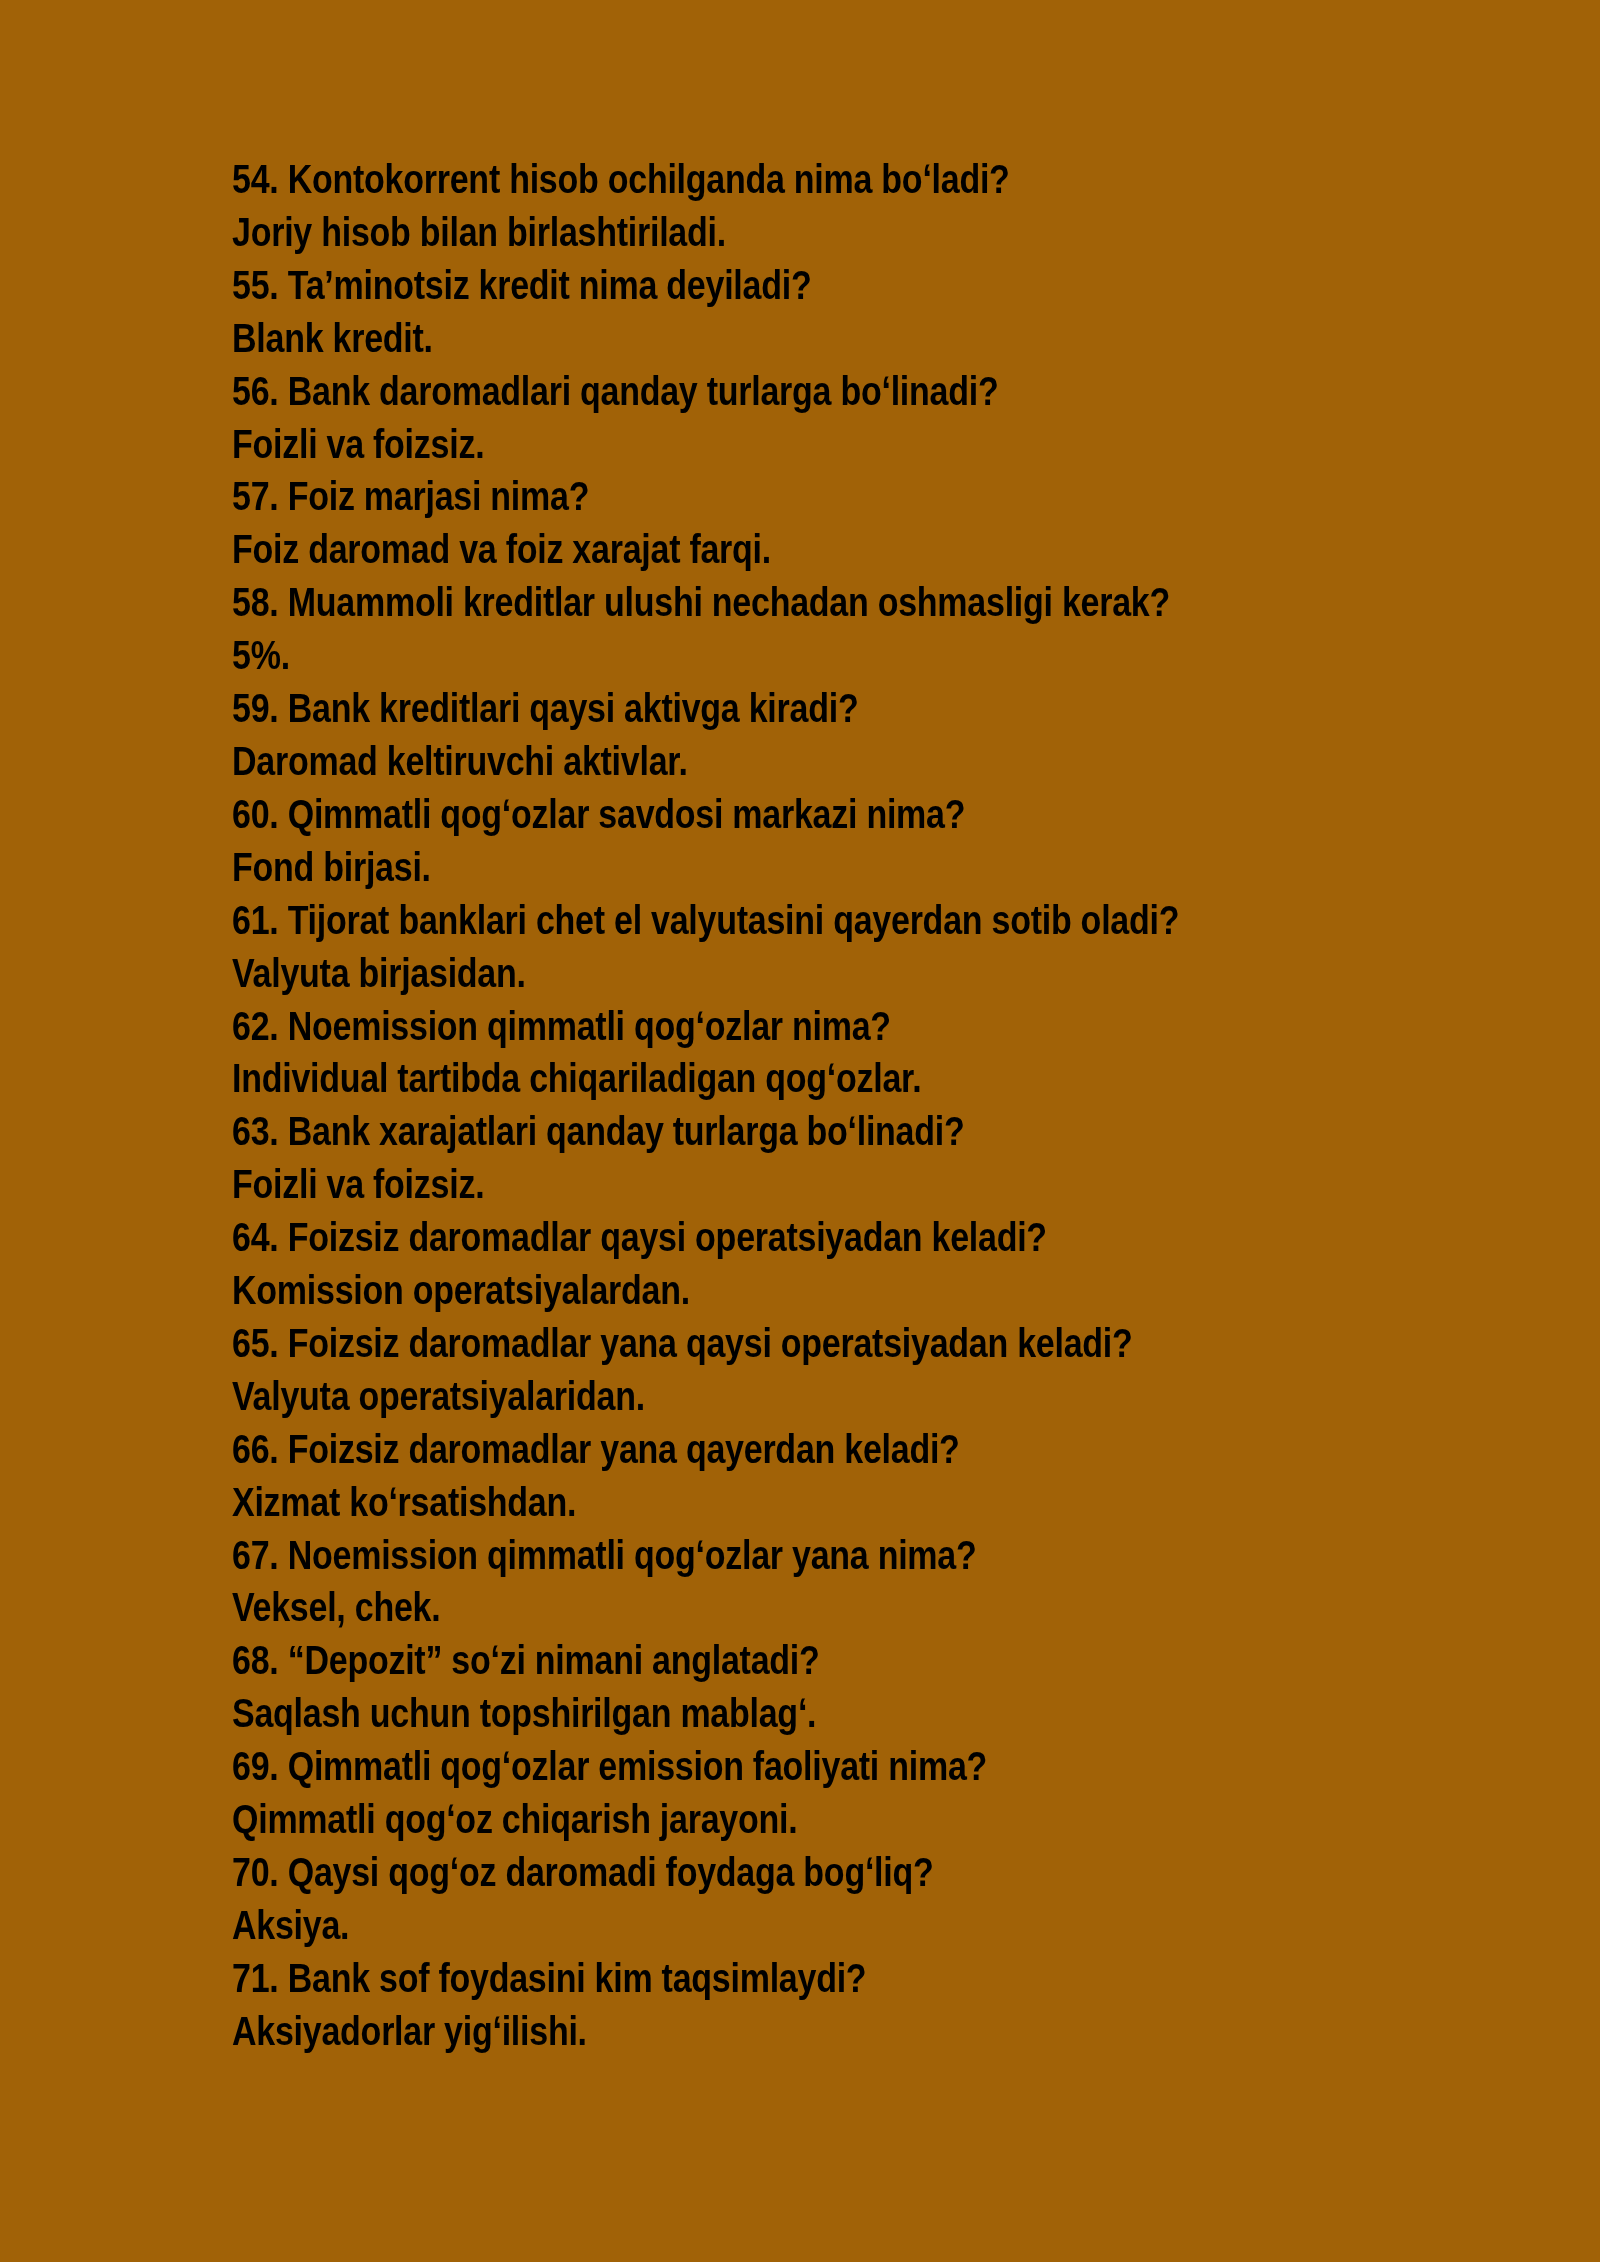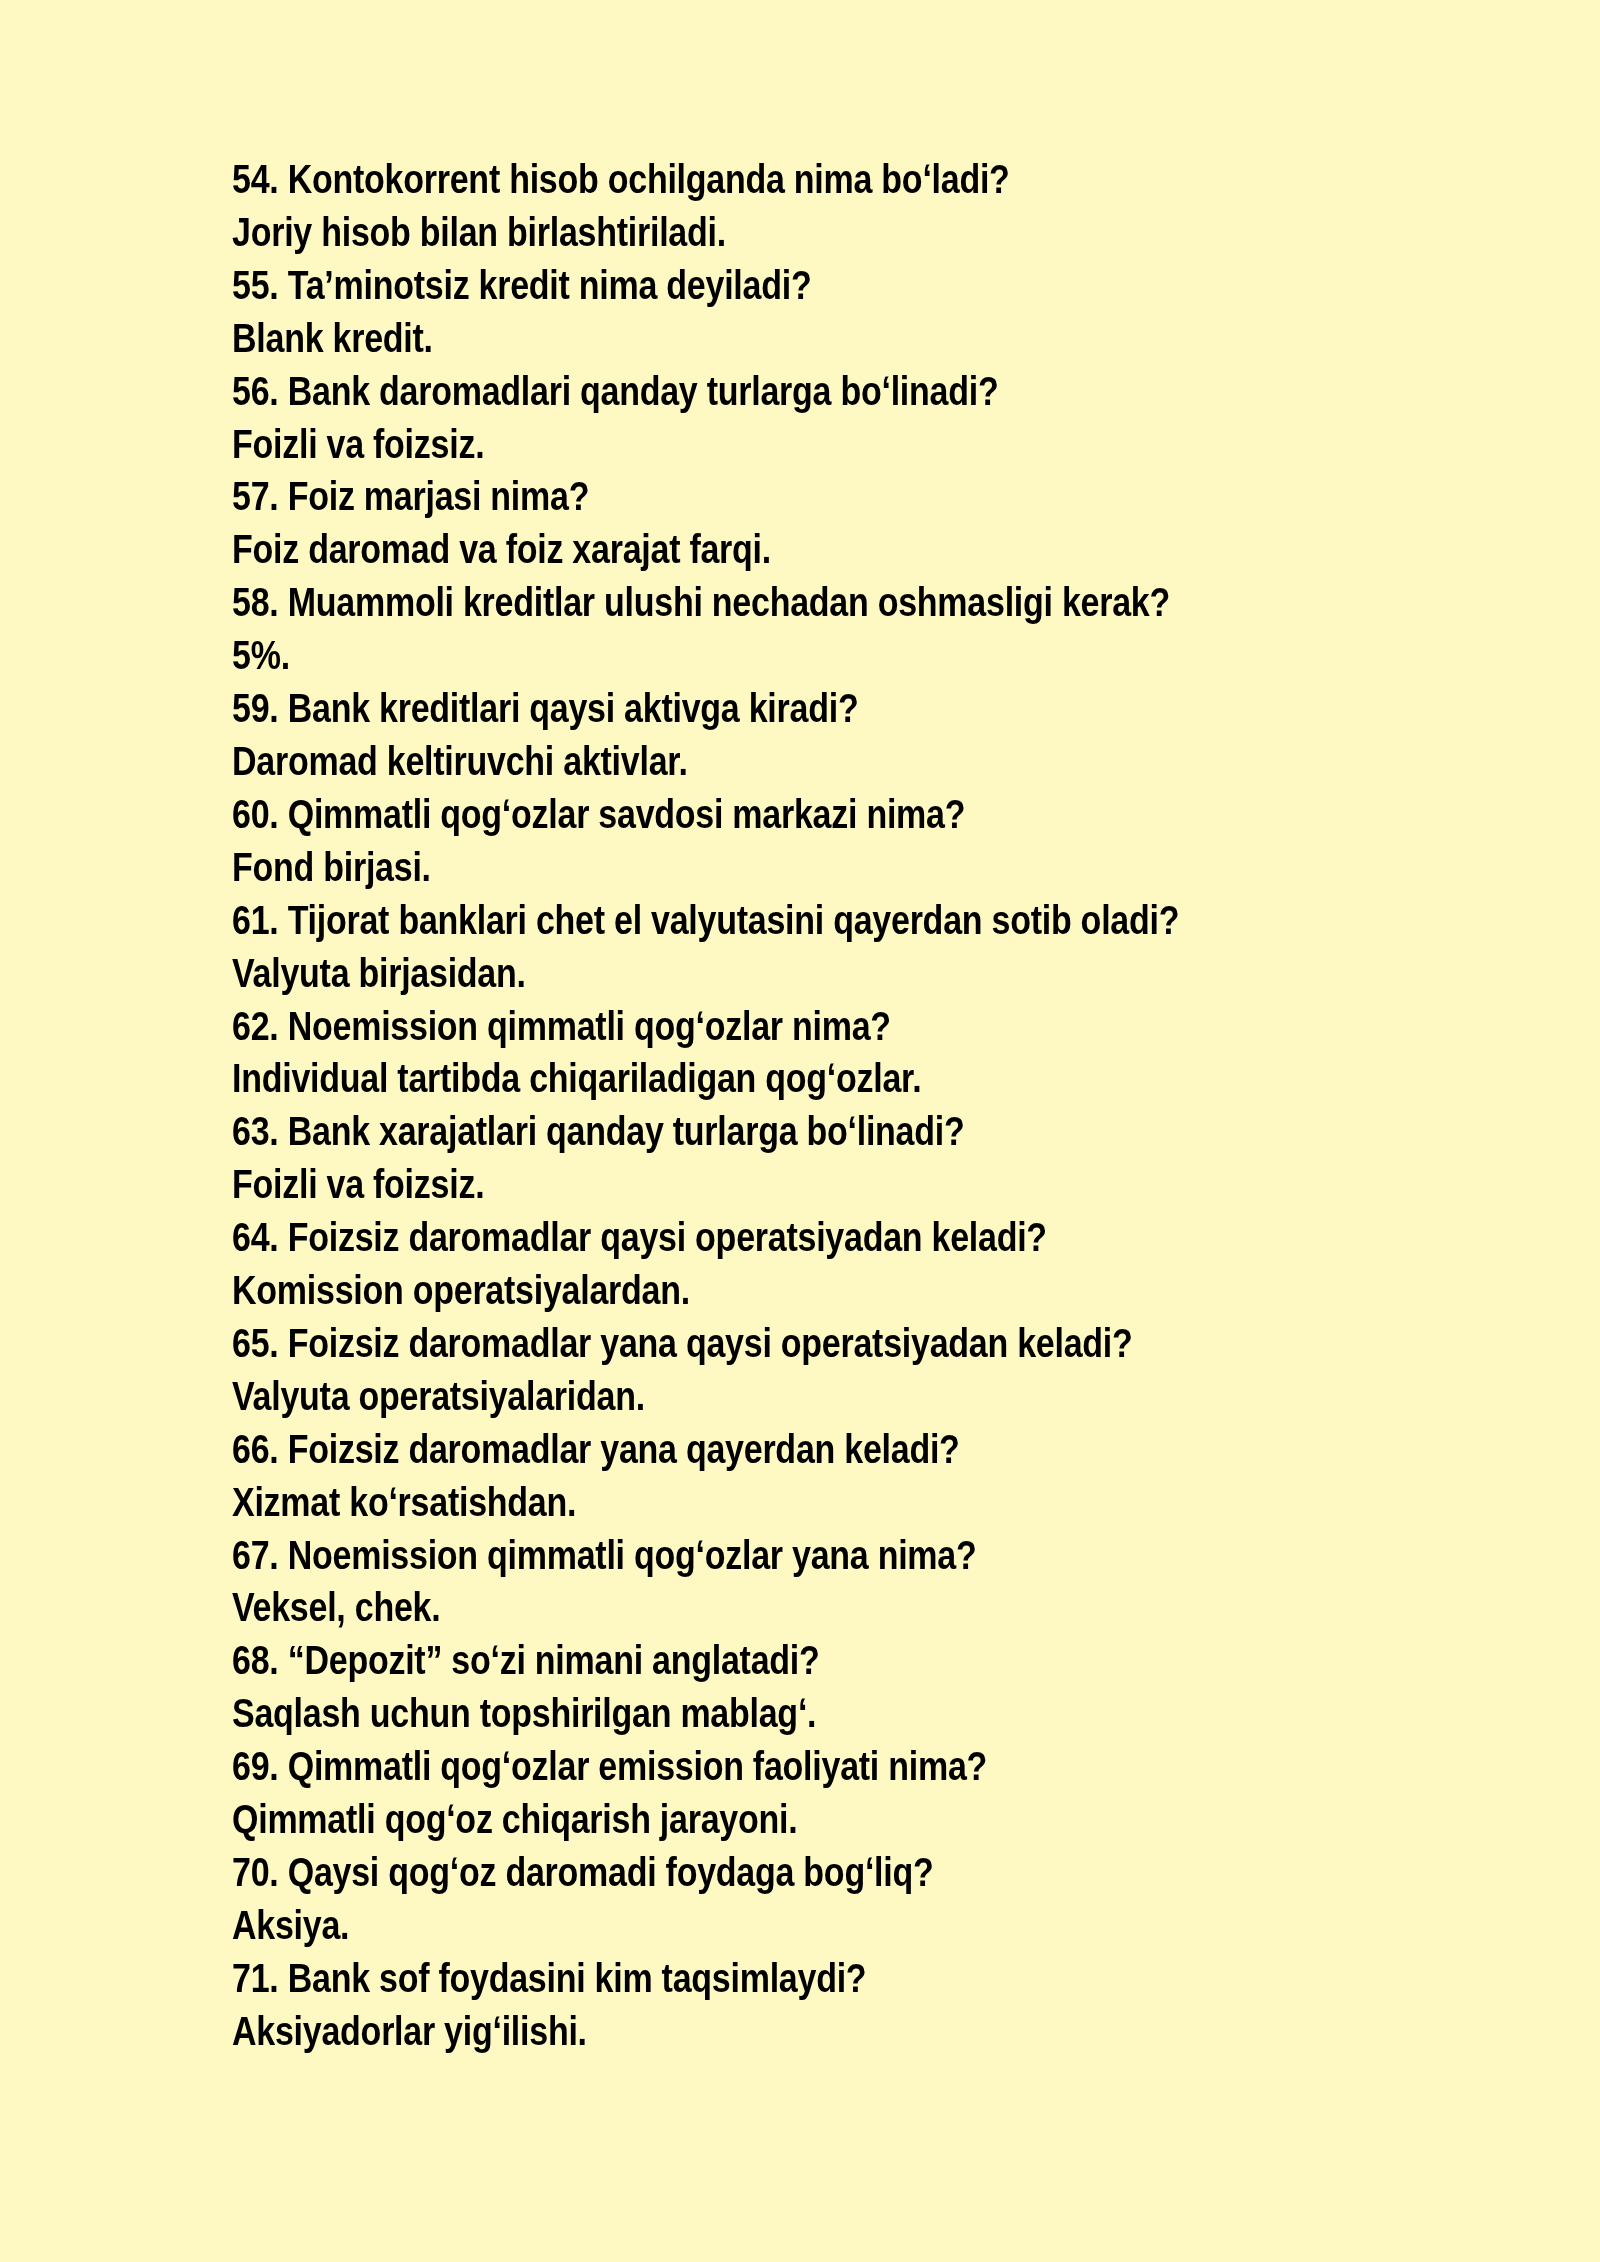--- a/index.html
+++ b/index.html
@@ -1,21 +1,21 @@
 <!DOCTYPE html>
 <html><head>
 <meta charset="utf-8">
 <style>
   * { margin: 0; padding: 0; box-sizing: border-box; }
   html, body { background: #ffffff; }
   .page {
     position: relative;
     width: 1600px;
     height: 2262px;
-    background: #fef9c3;
+    background: #a16207;
     overflow: hidden;
   }
   .text-block {
     position: absolute;
     left: 232px;
     top: 153px;
     transform: scaleX(0.85);
     transform-origin: left top;
   }
   .line {

